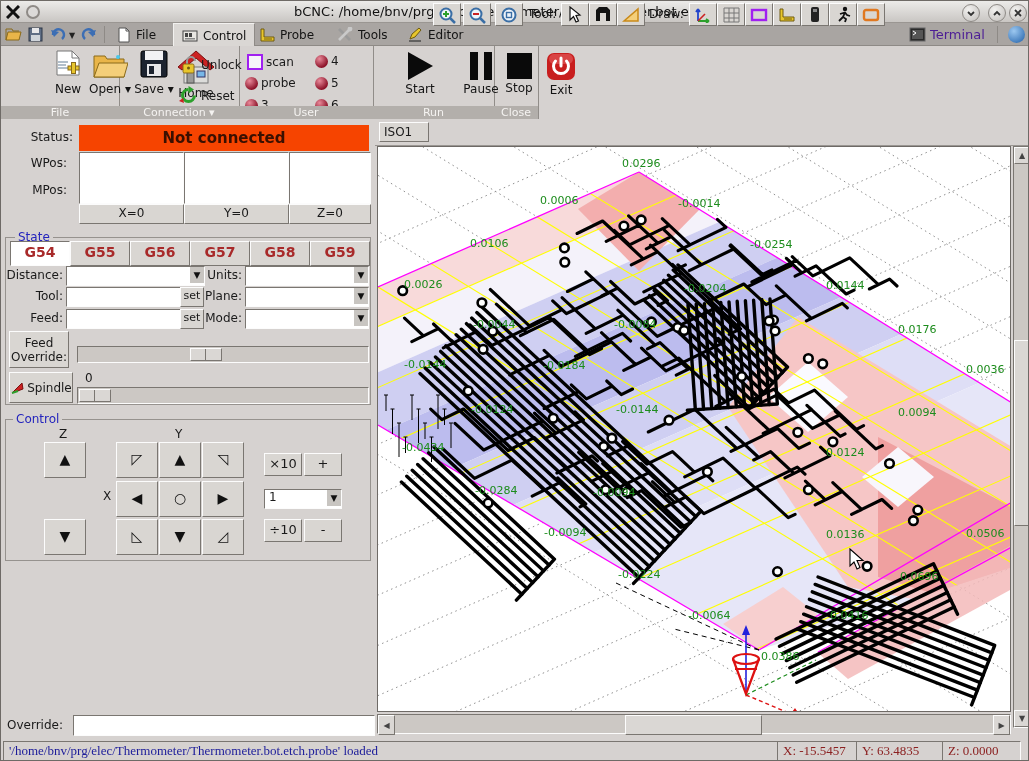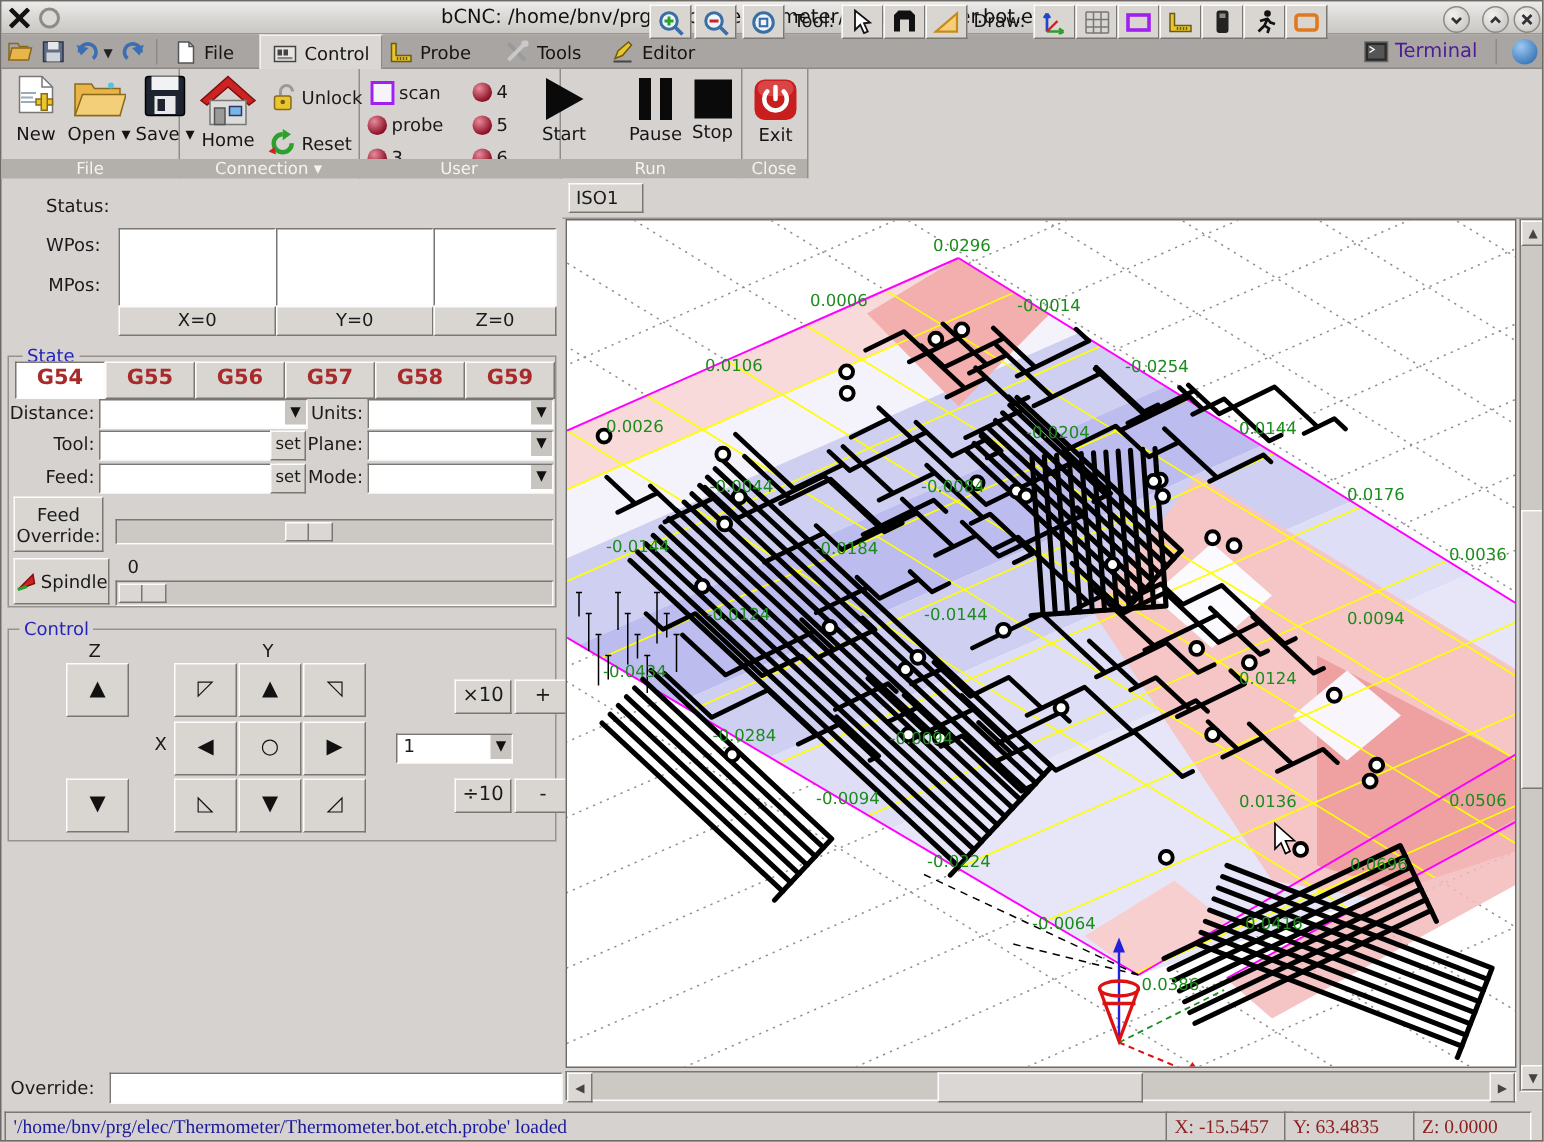--- a/index.html
+++ b/index.html
@@ -14,42 +14,42 @@
   .winbtn svg{position:absolute;left:2px;top:2px;}
   
   #tabrow{left:0;top:22px;width:1029px;height:23px;background:#a9a5a2;border-bottom:1px solid #8e8a86;}
   .qicon{position:absolute;top:3px;width:18px;height:17px;}
   .tab{position:absolute;top:0;height:23px;display:flex;align-items:center;gap:5px;padding:0 8px;color:#141414;}
   .tab.active{background:#dad7d4;border:1px solid;border-color:#f2f1ef #8e8a86 #dad7d4 #f2f1ef;}
   
   #ribbon{left:0;top:45px;width:1029px;height:73px;background:#d6d2d0;}
   .gsep{position:absolute;top:0;width:1px;height:73px;background:#918d89;}
   .glabel{position:absolute;top:60px;height:13px;background:#b3afab;color:#f5f3f1;font-size:11px;text-align:center;line-height:13px;}
-  .rbtn{position:absolute;display:flex;flex-direction:column;align-items:center;justify-content:flex-end;color:#141414;}
+  .rbtn{position:absolute;display:flex;flex-direction:column;align-items:center;justify-content:flex-end;color:#141414;margin-left:44px;}
   .rbtn .cap{margin-top:2px;font-size:12px;white-space:nowrap;}
   .hbtn{position:absolute;display:flex;align-items:center;gap:3px;font-size:12px;white-space:nowrap;}
   .udot{width:13px;height:13px;border-radius:50%;background:radial-gradient(circle at 35% 30%,#e98a9a,#8c1228 70%);}
   .usq{width:12px;height:12px;border:2px solid #a020f0;background:#f6f4fa;}
   
   .lab{position:absolute;text-align:right;}
   #status-banner{left:78px;top:124px;width:290px;height:26px;background:#f64400;color:#3a1000;font-weight:bold;font-size:15px;text-align:center;line-height:26px;}
   .poscell{position:absolute;top:151px;height:50px;width:103px;background:#fff;border:1px solid;border-color:#7a7671 #fcfcfc #fcfcfc #7a7671;}
   .zerobtn{position:absolute;top:203px;height:18px;width:103px;text-align:center;line-height:16px;}
   .grp{position:absolute;border:1px solid #96928e;}
   .legend{position:absolute;color:#2424bd;background:#d6d2d0;padding:0 3px;font-size:12px;}
   .gbtn{position:absolute;top:240px;width:58px;height:23px;color:#a82a2a;font-weight:bold;font-size:14px;text-align:center;line-height:21px;}
   .combo{position:absolute;height:18px;background:#fff;border:1px solid;border-color:#7a7671 #fcfcfc #fcfcfc #7a7671;}
   .combo .arr{position:absolute;right:0;top:0;width:14px;height:16px;background:#c8c5c1;color:#111;font-size:9px;text-align:center;line-height:16px;}
   .entry{position:absolute;height:18px;background:#fff;border:1px solid;border-color:#7a7671 #fcfcfc #fcfcfc #7a7671;padding:0 3px;font-size:12px;font-family:"DejaVu Sans",sans-serif;}
   .setbtn{position:absolute;width:22px;height:18px;font-size:11px;text-align:center;line-height:16px;}
   .slider{position:absolute;height:15px;background:#ccc8c4;border:1px solid;border-color:#7a7671 #fcfcfc #fcfcfc #7a7671;}
   .shandle{position:absolute;top:1px;width:30px;height:11px;border:1px solid;border-color:#fcfcfc #7a7671 #7a7671 #fcfcfc;background:#dad7d4;}
   .shandle::after{content:"";position:absolute;left:14px;top:0;width:1px;height:11px;background:#7a7671;}
   .jog{position:absolute;width:40px;height:34px;font-size:14px;text-align:center;line-height:32px;color:#111;}
-  .stepbtn{position:absolute;width:36px;height:21px;text-align:center;line-height:19px;font-size:13px;margin-left:39px;}
+  .stepbtn{position:absolute;width:36px;height:21px;text-align:center;line-height:19px;font-size:13px;}
   
   #canvasbar{left:374px;top:118px;width:655px;height:27px;background:#d6d2d0;border-bottom:1px solid #9a9692;}
   .cbtn{position:absolute;top:2px;width:26px;height:21px;display:flex;align-items:center;justify-content:center;}
   .cbtxt{position:absolute;top:6px;font-size:12px;color:#141414;}
   
   #canvas{left:376px;top:145px;width:634px;height:566px;background:#fff;border:1px solid #6e6a66;}
   
   .sbtrack{position:absolute;background:#ccc8c4;border:1px solid;border-color:#7a7671 #fcfcfc #fcfcfc #7a7671;}
   .sbthumb{position:absolute;border:1px solid;border-color:#fcfcfc #7a7671 #7a7671 #fcfcfc;background:#dad7d4;}
   .sbarrow{position:absolute;border:1px solid;border-color:#fcfcfc #7a7671 #7a7671 #fcfcfc;background:#dad7d4;display:flex;align-items:center;justify-content:center;font-size:8px;color:#444;}
@@ -267,20 +267,21 @@
           <rect x="3" y="2" width="24" height="10" rx="5" fill="#e05555" opacity="0.7"></rect>
           <path d="M15,6 L15,14" stroke="#fff" stroke-width="3" stroke-linecap="round"></path>
           <path d="M9.5,9 a7.5,7.5 0 1 0 11,0" fill="none" stroke="#fff" stroke-width="3" stroke-linecap="round"></path>
         </svg>
       <span class="cap">Exit</span>
       </div>
     <div class="glabel" style="left:493px;width:44px">Close</div>
   </div>
 
   <div class="lab abs" style="left:8px;top:129px;width:64px">Status:</div>
+  <div class="abs" id="status-banner">Not connected</div>
   <div class="lab abs" style="left:8px;top:155px;width:58px">WPos:</div>
   <div class="lab abs" style="left:8px;top:182px;width:58px">MPos:</div>
   <div class="poscell" style="left:78px"></div>
   <div class="poscell" style="left:183px"></div>
   <div class="poscell" style="left:288px;width:80px"></div>
   <div class="zerobtn raised" style="left:78px">X=0</div>
   <div class="zerobtn raised" style="left:183px">Y=0</div>
   <div class="zerobtn raised" style="left:288px;width:80px">Z=0</div>
 
   <div class="grp abs" style="left:4px;top:236px;width:366px;height:168px"></div>

